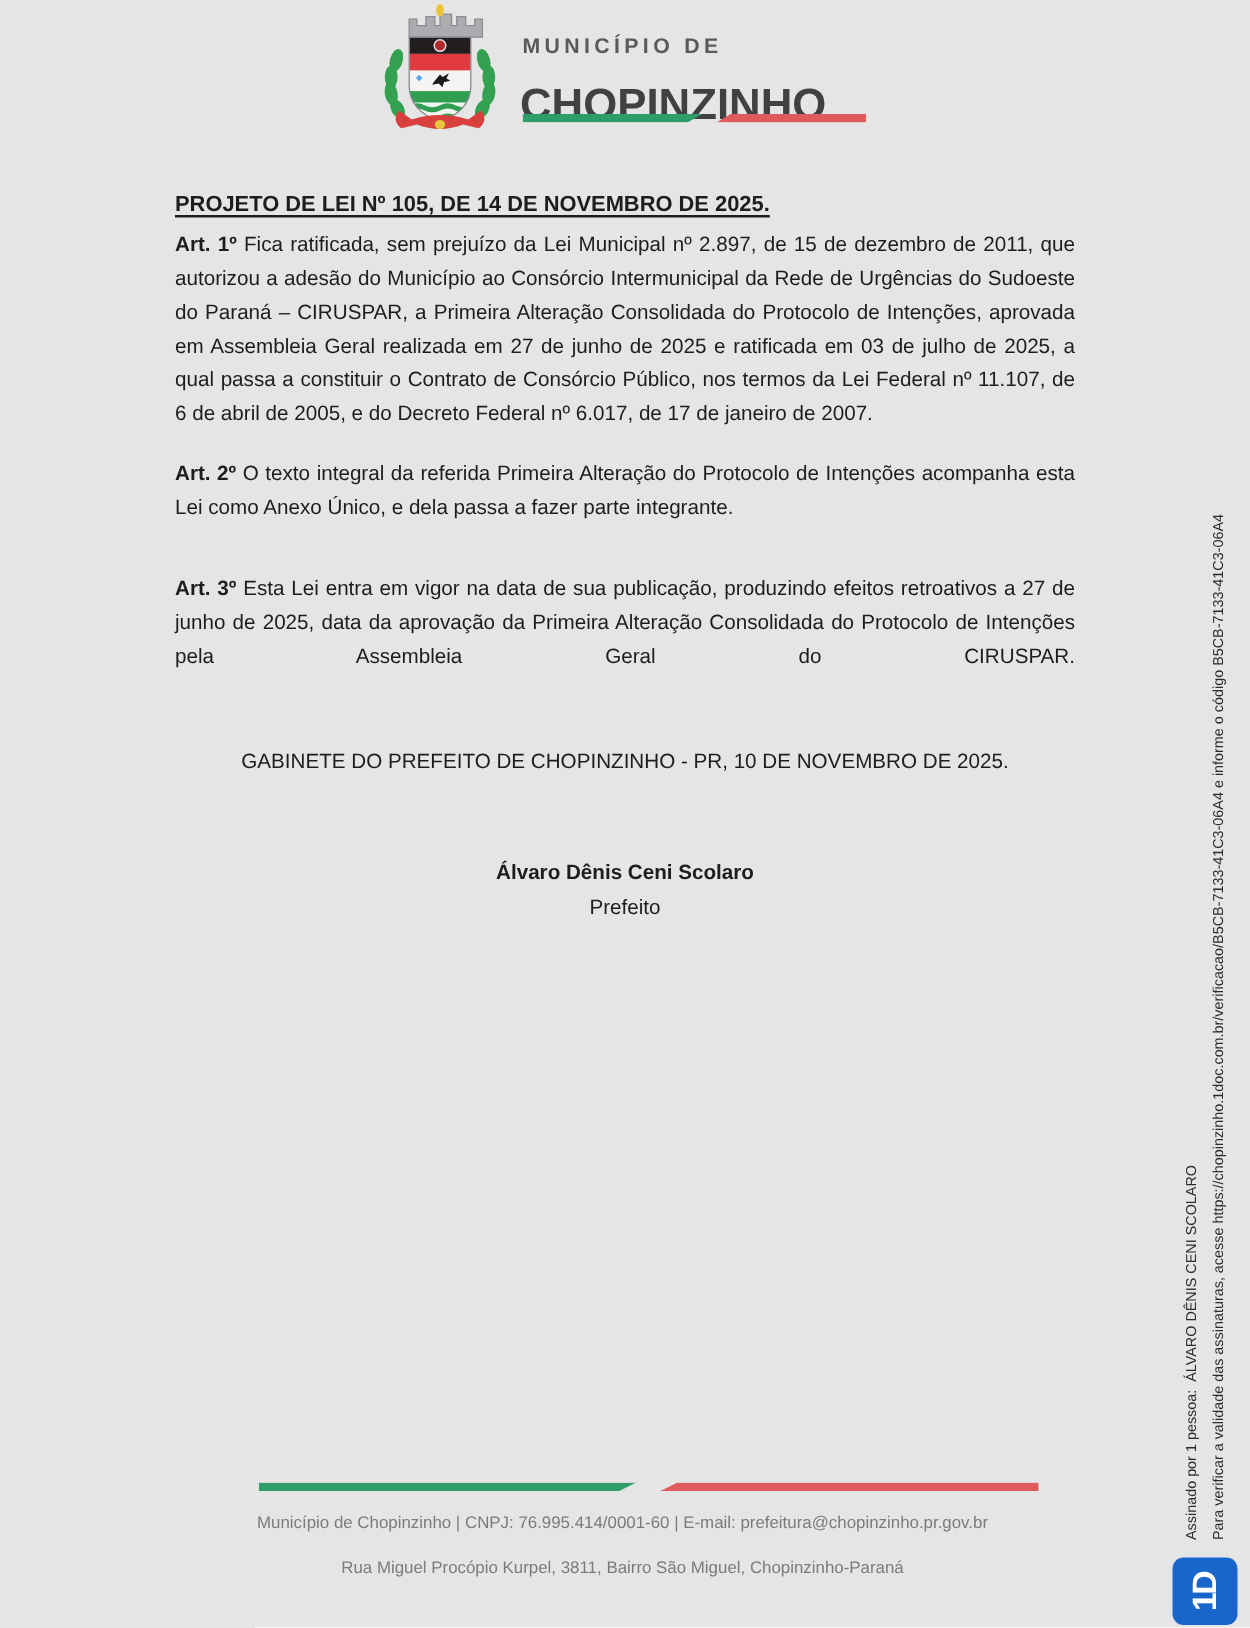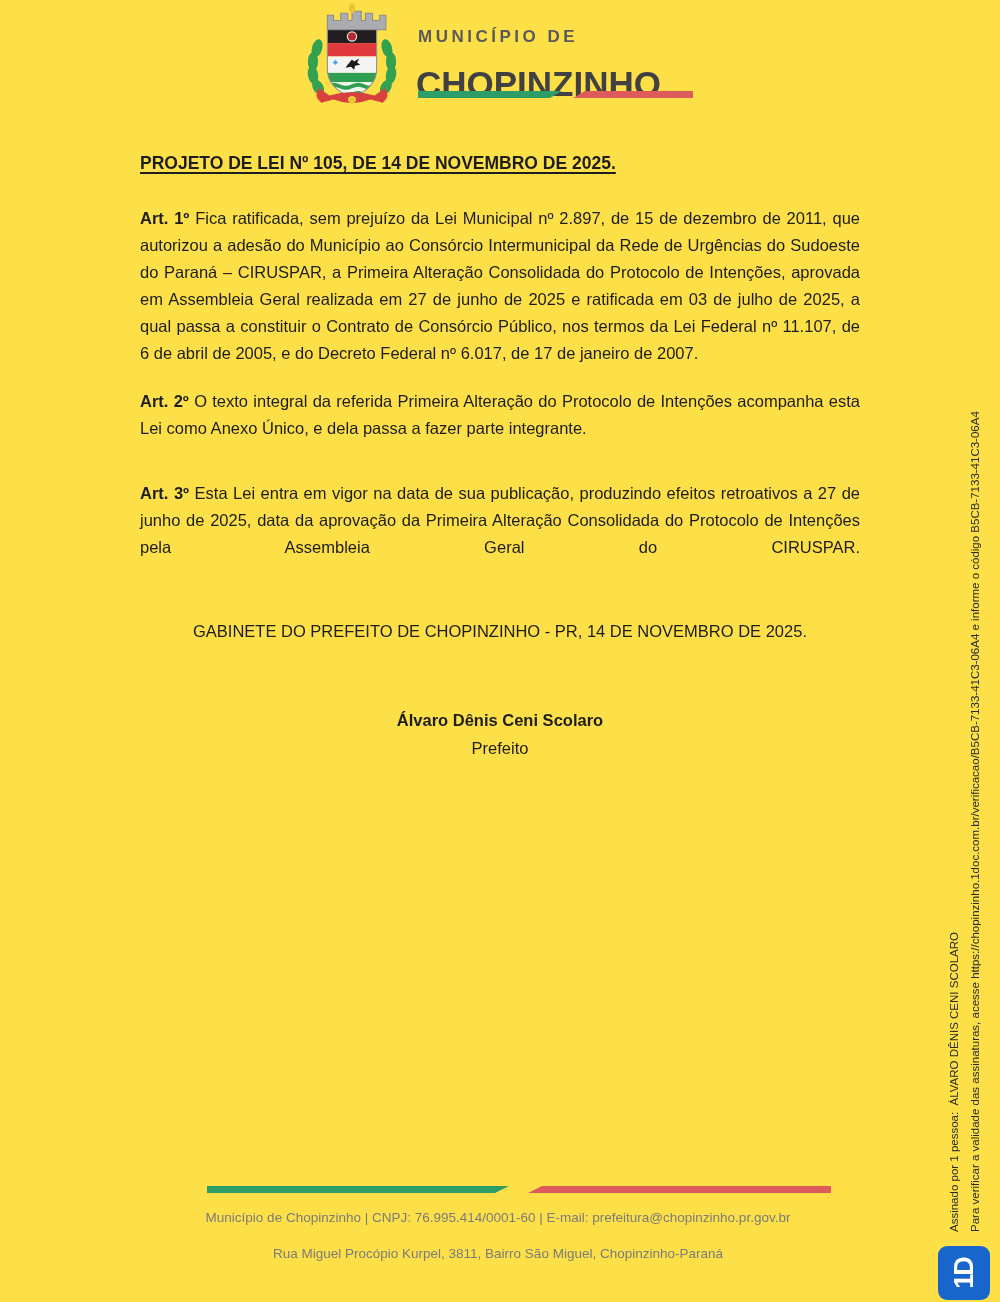--- a/index.html
+++ b/index.html
@@ -2,21 +2,21 @@
 <html lang="pt-BR" style="--green: #2E9D68; --red: #DE5B5B; --blue: #1866CC; --text: #1d1d1f; --muted: #7b7b7b; --brand-gray: #59595C; --brand-dark: #414042;"><head>
 <meta charset="utf-8">
 <style>
   :root{
     --green:#2E9D68; --red:#DE5B5B; --blue:#1866CC;
     --text:#1d1d1f; --muted:#7b7b7b; --brand-gray:#59595C; --brand-dark:#414042;
   }
   *{margin:0;padding:0;box-sizing:border-box;}
   html,body{background:#ffffff;}
   .page{
-    position:relative;width:1000px;height:1302px;margin:0 auto;background:#fde047;
+    position:relative;width:1000px;height:1302px;margin:0 auto;background:#e5e5e5;
     font-family:"Liberation Sans","DejaVu Sans",sans-serif;color:var(--text);overflow:hidden;
   }
 
   
   .crest{position:absolute;left:304px;top:2px;width:96px;height:112px;}
   .wordmark-label{
     position:absolute;left:418px;top:27px;font-size:17px;font-weight:bold;
     letter-spacing:3.5px;color:var(--brand-gray);
   }
   .wordmark-name{
@@ -33,21 +33,21 @@
   .content{position:absolute;left:140px;top:150px;width:720px;font-size:16.5px;line-height:27px;}
   .doc-title{
     text-align:left;font-size:17.5px;font-weight:bold;line-height:26px;
     text-decoration:underline;text-decoration-thickness:2px;text-underline-offset:3px;
   }
   .ementa{
     margin:22px 0 0 188px;width:532px;text-align:justify;font-weight:bold;line-height:26px;
   }
   .para{text-align:justify;}
   .para .art-label{font-weight:bold;}
-  .art-1{margin-top:29px;}
+  .art-1{margin-top:7px;}
   .art-2{margin-top:21px;}
   .art-3{margin-top:38px;text-align-last:justify;}
   .closing{margin-top:57px;text-align:center;}
   .sig-name{margin-top:62px;text-align:center;font-weight:bold;}
   .sig-role{margin-top:1px;text-align:center;}
 
   
   .fbar{position:absolute;top:1186px;height:7px;}
   .fbar.green{left:207px;width:302px;background:var(--green);
     clip-path:polygon(0 0,100% 0,calc(100% - 14px) 100%,0 100%);}
@@ -125,21 +125,21 @@
   <div class="content">
     <div class="doc-title">PROJETO DE LEI Nº 105, DE 14 DE NOVEMBRO DE 2025.</div>
 
 
     <p class="para art-1"><span class="art-label">Art. 1º</span> <span>Fica ratificada, sem prejuízo da Lei Municipal nº 2.897, de 15 de dezembro de 2011, que autorizou a adesão do Município ao Consórcio Intermunicipal da Rede de Urgências do Sudoeste do Paraná – CIRUSPAR, a Primeira Alteração Consolidada do Protocolo de Intenções, aprovada em Assembleia Geral realizada em 27 de junho de 2025 e ratificada em 03 de julho de 2025, a qual passa a constituir o Contrato de Consórcio Público, nos termos da Lei Federal nº 11.107, de 6 de abril de 2005, e do Decreto Federal nº 6.017, de 17 de janeiro de 2007.</span></p>
 
     <p class="para art-2"><span class="art-label">Art. 2º</span> <span>O texto integral da referida Primeira Alteração do Protocolo de Intenções acompanha esta Lei como Anexo Único, e dela passa a fazer parte integrante.</span></p>
 
     <p class="para art-3"><span class="art-label">Art. 3º</span> <span>Esta Lei entra em vigor na data de sua publicação, produzindo efeitos retroativos a 27 de junho de 2025, data da aprovação da Primeira Alteração Consolidada do Protocolo de Intenções pela Assembleia Geral do CIRUSPAR.</span></p>
 
-    <p class="closing">GABINETE DO PREFEITO DE CHOPINZINHO - PR, 14 DE NOVEMBRO DE 2025.</p>
+    <p class="closing">GABINETE DO PREFEITO DE CHOPINZINHO - PR, 10 DE NOVEMBRO DE 2025.</p>
 
     <p class="sig-name">Álvaro Dênis Ceni Scolaro</p>
     <p class="sig-role">Prefeito</p>
   </div>
 
   <div class="fbar green"></div>
   <div class="fbar red"></div>
   <div class="footer-line l1">Município de Chopinzinho | CNPJ: 76.995.414/0001-60 | E-mail: prefeitura@chopinzinho.pr.gov.br</div>
   <div class="footer-line l2">Rua Miguel Procópio Kurpel, 3811, Bairro São Miguel, Chopinzinho-Paraná</div>
 

